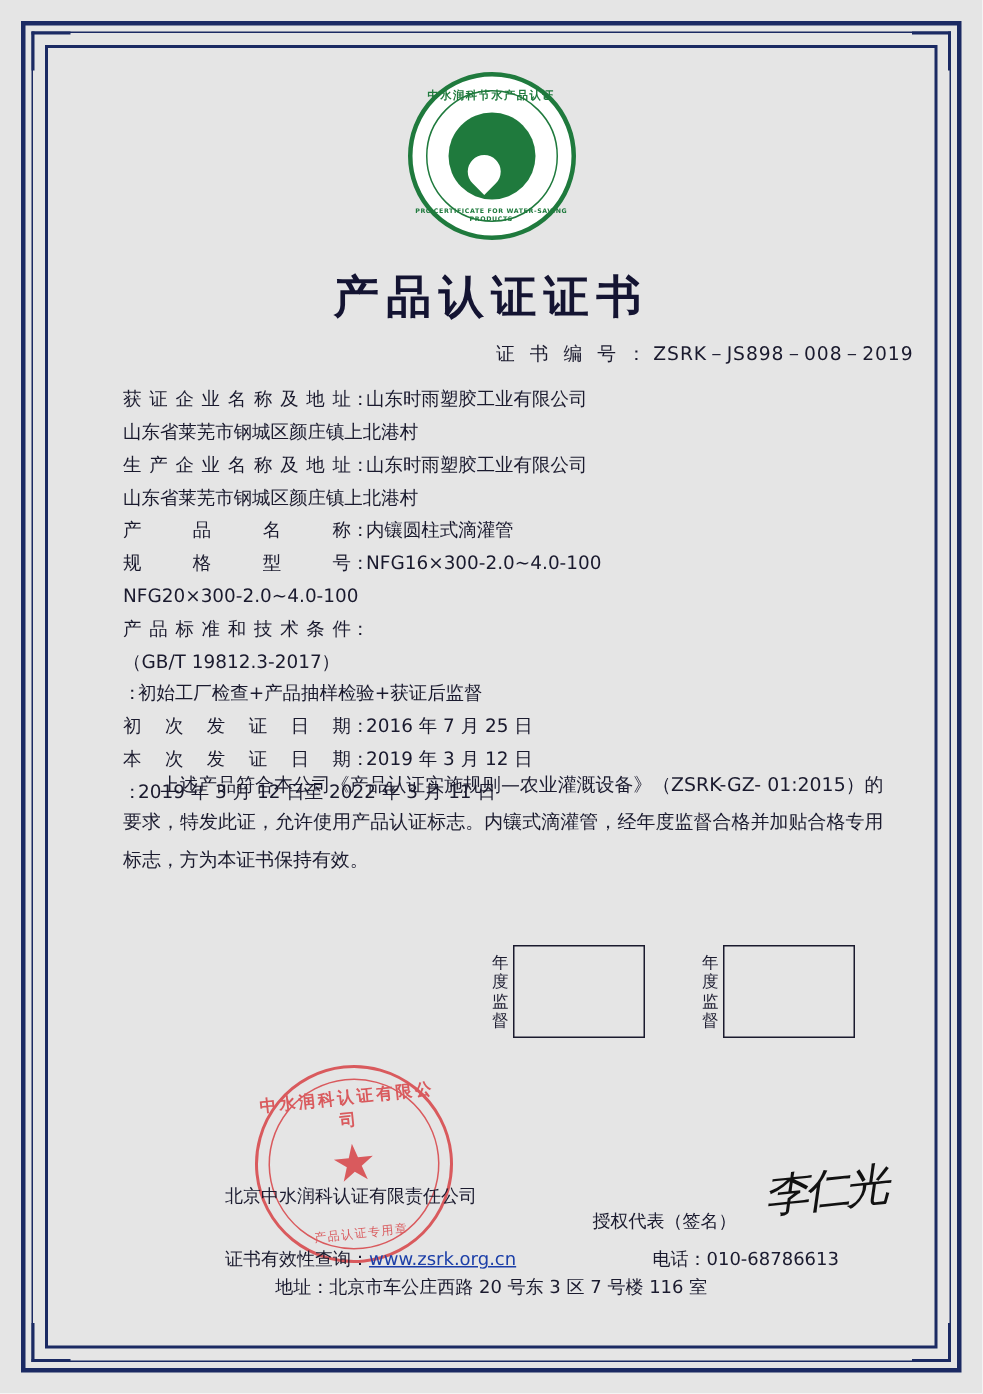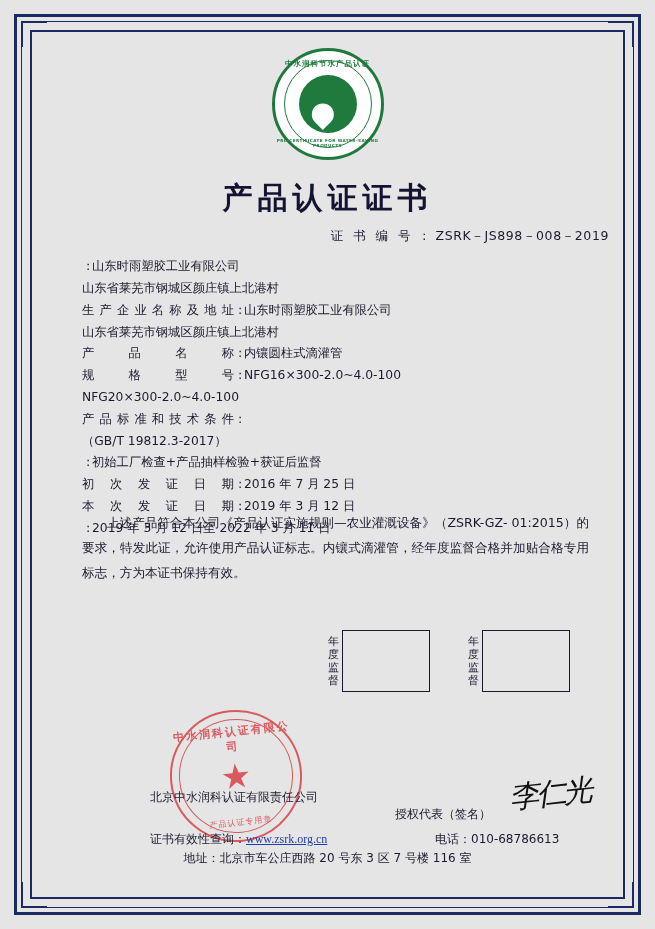--- a/index.html
+++ b/index.html
@@ -348,21 +348,20 @@
     position: absolute;
     left: 110px;
   }
   .footer-line1 .f-right {
     position: absolute;
     left: 395px;
   }
   .footer-link {
     color: #1c3fa8;
     text-decoration: underline;
-    font-family: Liberation Serif, serif;
   }
   .footer-line2 {
     position: absolute;
     bottom: 22px;
     left: 0; right: 0;
     text-align: center;
     font-size: 12px;
   }
 </style>
 </head>
@@ -394,20 +393,21 @@
 
     <div class="cert-number-row">
       <span class="label">证 书 编 号</span>
       <span>：</span>
       <span class="value">ZSRK－JS898－008－2019</span>
     </div>
 
     <div class="fields">
 
       <div class="field-row">
+        <span class="field-label">获证企业名称及地址</span>
         <span class="field-colon">：</span>
         <span class="field-value">山东时雨塑胶工业有限公司</span>
       </div>
       <div class="subrow">
         <span class="spacer"></span>
         <span class="field-value cont">山东省莱芜市钢城区颜庄镇上北港村</span>
       </div>
 
       <div class="field-row">
         <span class="field-label">生产企业名称及地址</span>

